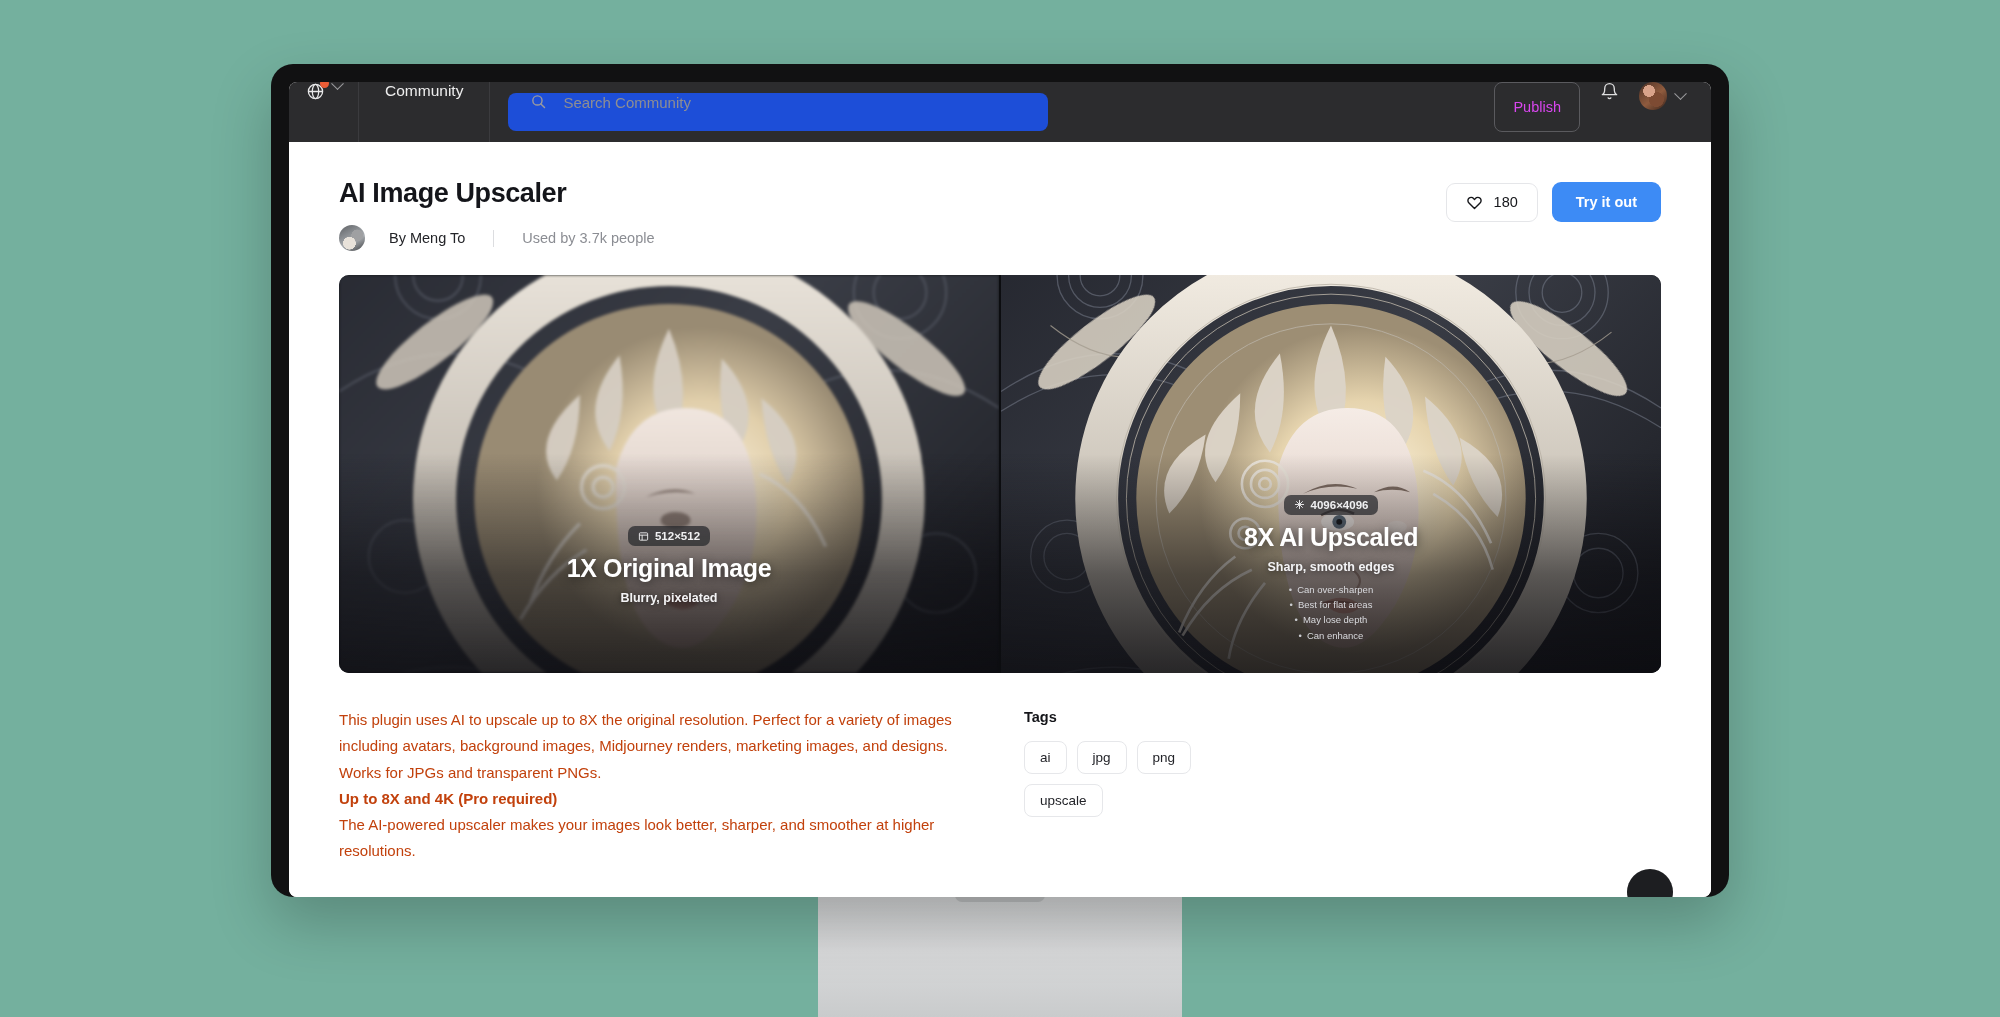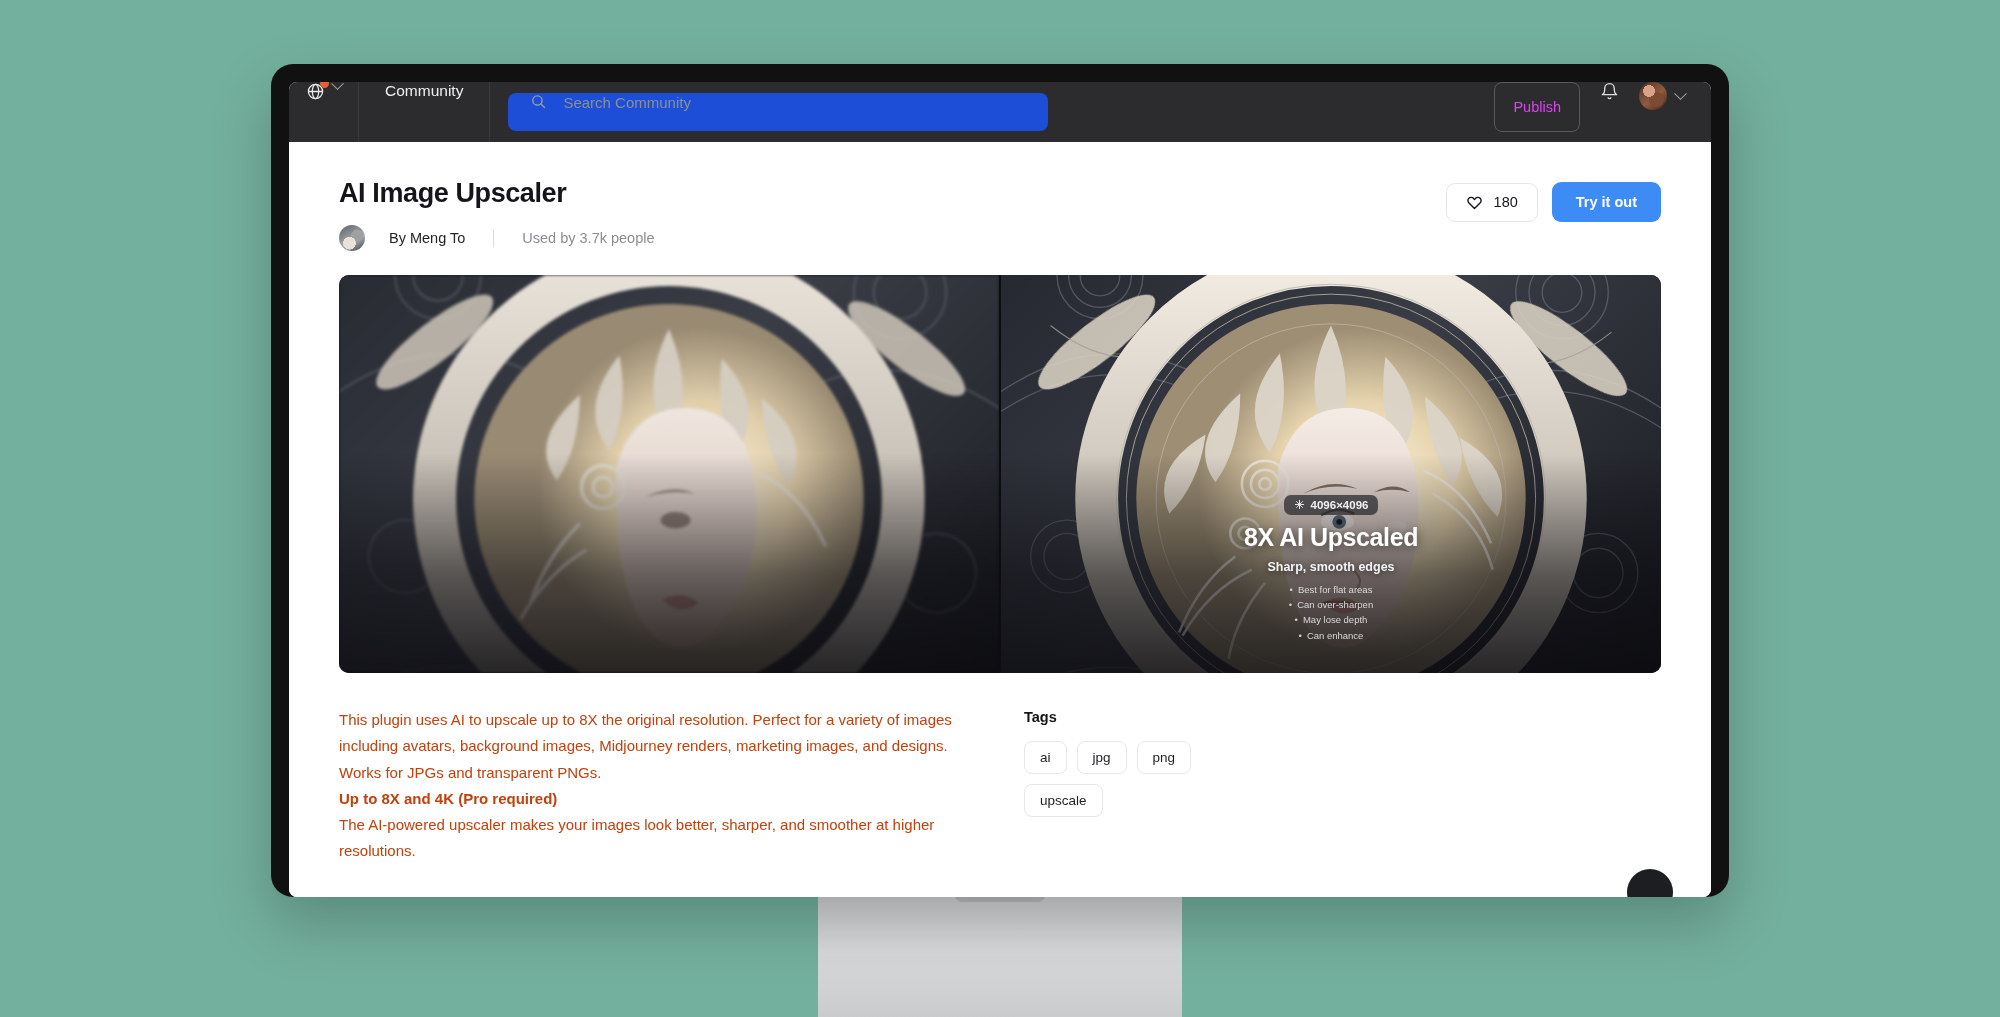--- a/index.html
+++ b/index.html
@@ -524,20 +524,35 @@
                   <path d="M255 200 q26 12 40 44"></path>
                 </g>
                 <g fill="#c8c0b4" opacity="0.7">
                   <ellipse cx="96" cy="348" rx="20" ry="14"></ellipse>
                   <ellipse cx="150" cy="368" rx="18" ry="12"></ellipse>
                   <ellipse cx="300" cy="352" rx="20" ry="14"></ellipse>
                 </g>
               </svg>
 
               <div class="pane-overlay"></div>
+              <div class="pane-content">
+                <div class="res-badge">
+                  <span style="line-height:0">
+                    <svg width="11" height="11" viewBox="0 0 24 24" fill="none" stroke="#f0f0f2" stroke-width="2">
+                      <rect x="3" y="4" width="18" height="16" rx="2"></rect>
+                      <line x1="3" y1="9" x2="21" y2="9"></line>
+                      <line x1="9" y1="9" x2="9" y2="20"></line>
+                    </svg>
+                  </span>
+                  <span>512×512</span>
+                </div>
+                <p class="pane-title">1X Original Image</p>
+                <div class="pane-sub">Blurry, pixelated</div>
+                <div class="bullets-pad"></div>
+              </div>
             </div>
 
             <div class="hero-pane">
               <svg class="art" viewBox="0 0 400 400" preserveAspectRatio="xMidYMid slice">
                 <defs>
                   <radialGradient id="glowB" cx="58%" cy="48%" r="42%">
                     <stop offset="0%" stop-color="#fef7e4"></stop>
                     <stop offset="55%" stop-color="#e6d4ae"></stop>
                     <stop offset="100%" stop-color="#9d8e74"></stop>
                   </radialGradient>
@@ -651,22 +666,22 @@
                   <span style="line-height:0">
                     <svg width="11" height="11" viewBox="0 0 24 24" fill="none" stroke="#f0f0f2" stroke-width="2" stroke-linecap="round">
                       <path d="M12 3v18M3 12h18M5.6 5.6l12.8 12.8M18.4 5.6 5.6 18.4"></path>
                     </svg>
                   </span>
                   <span>4096×4096</span>
                 </div>
                 <p class="pane-title">8X AI Upscaled</p>
                 <div class="pane-sub">Sharp, smooth edges</div>
                 <ul class="pane-list">
+                  <li>Can over-sharpen</li>
                   <li>Best for flat areas</li>
-                  <li>Can over-sharpen</li>
                   <li>May lose depth</li>
                   <li>Can enhance</li>
                 </ul>
               </div>
             </div>
           </div>
 
           <div class="lower">
             <div class="desc">
               <p>This plugin uses AI to upscale up to 8X the original resolution. Perfect for a variety of images including avatars, background images, Midjourney renders, marketing images, and designs. Works for JPGs and transparent PNGs.</p>

